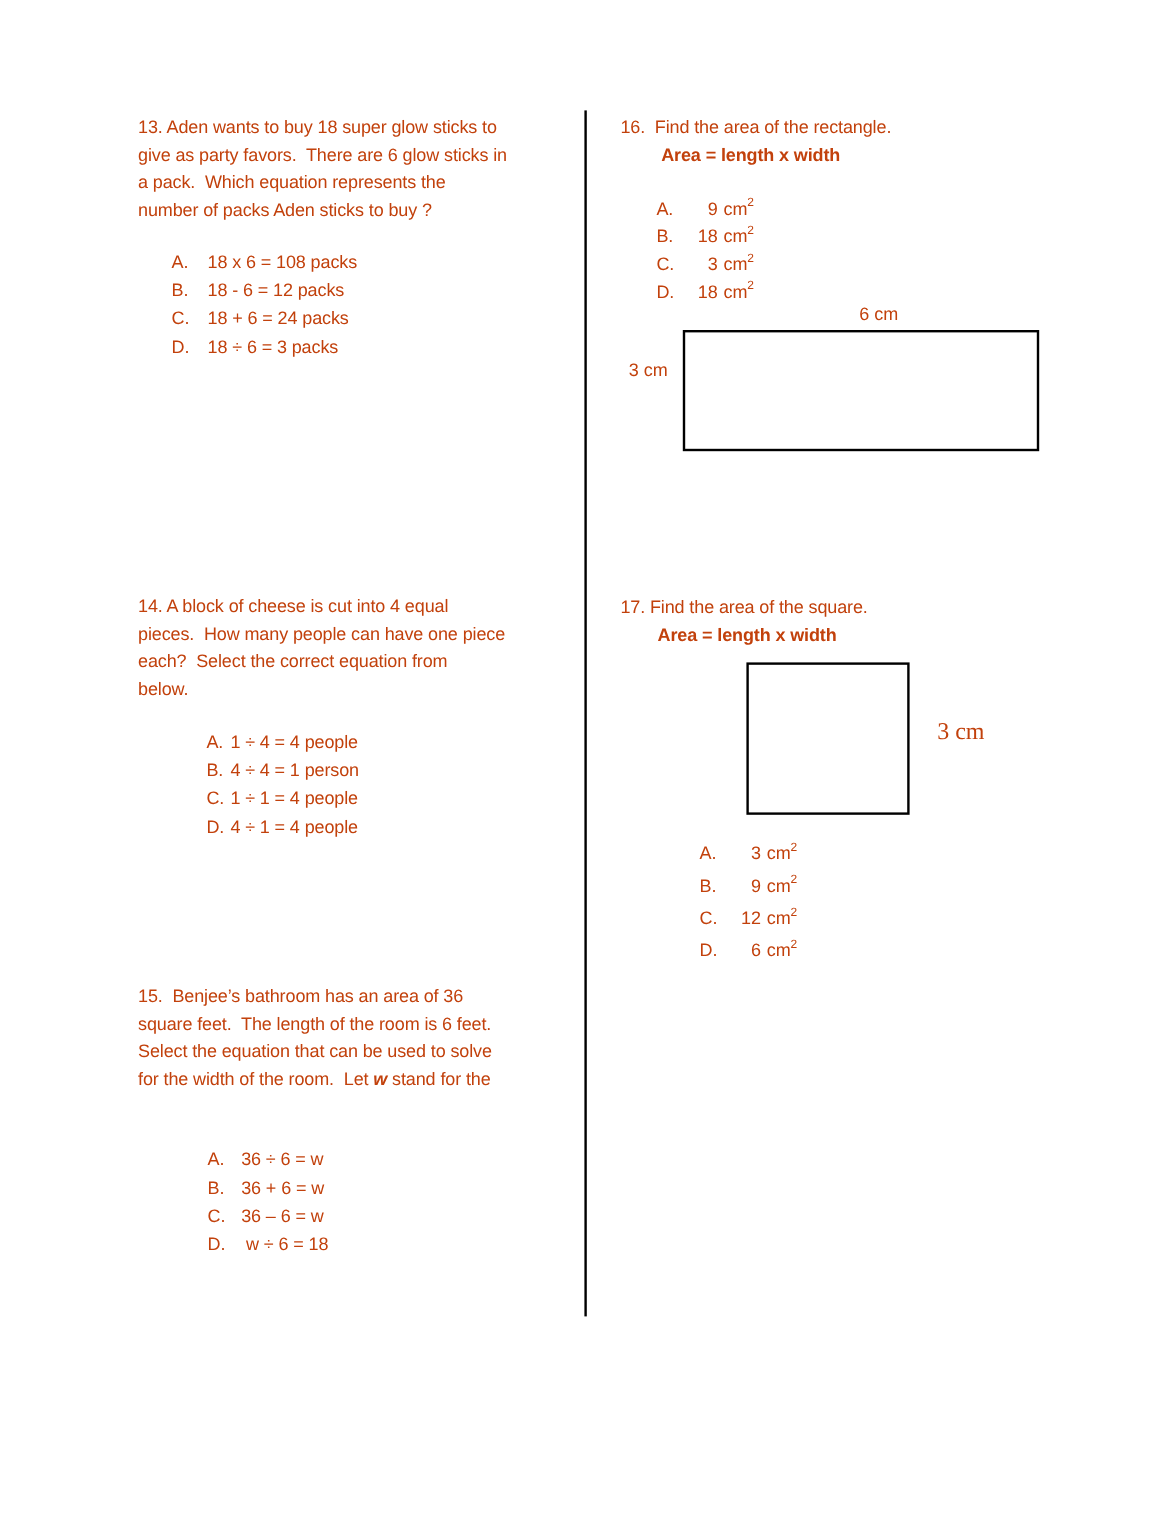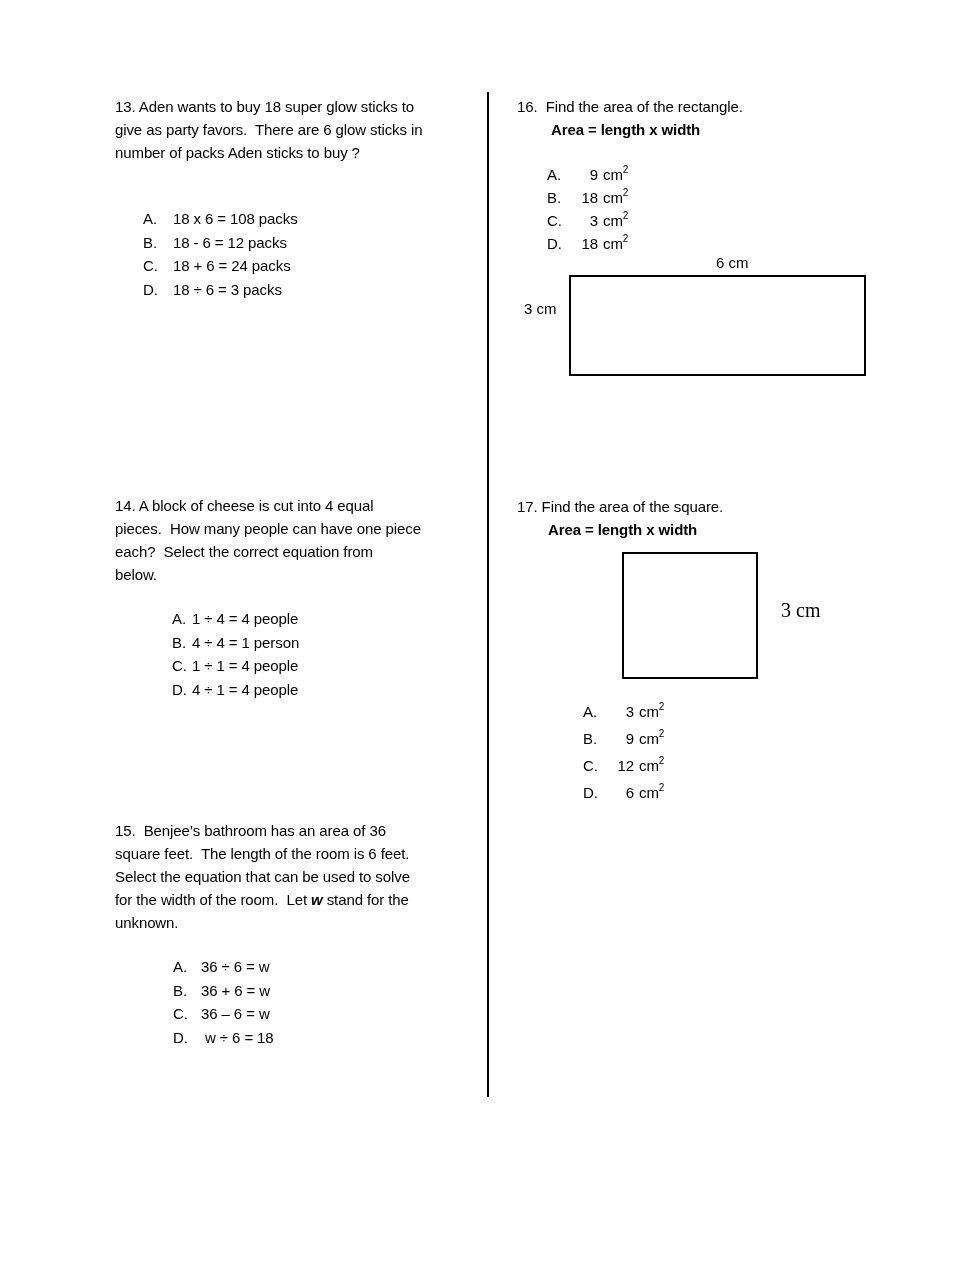--- a/index.html
+++ b/index.html
@@ -2,21 +2,21 @@
 <html><head>
 <meta charset="utf-8">
 <style>
   html,body { margin:0; padding:0; background:#ffffff; }
   .page {
     position: relative;
     width: 979px;
     height: 1266px;
     background: #ffffff;
     font-family: "Liberation Sans", sans-serif;
-    color: #000000;
+    color: #c2410c;
     overflow: hidden;
   }
   .abs { position: absolute; }
   .line {
     white-space: pre;
     font-size: 15px;
     line-height: 23px;
     letter-spacing: -0.1px;
   }
   .bold { font-weight: bold; }
@@ -65,20 +65,21 @@
 </head>
 <body>
 
 <div class="page">
 
   <div class="divider"></div>
 
   <div class="abs" style="left:115px; top:95px;">
     <div class="line">13. Aden wants to buy 18 super glow sticks to</div>
     <div class="line">give as party favors.  There are 6 glow sticks in</div>
+    <div class="line">a pack.  Which equation represents the</div>
     <div class="line">number of packs Aden sticks to buy ?</div>
   </div>
   <div class="abs" style="left:143px; top:207px;">
     <div class="opt"><span class="letter w30">A.</span><span>18 x 6 = 108 packs</span></div>
     <div class="opt"><span class="letter w30">B.</span><span>18 - 6 = 12 packs</span></div>
     <div class="opt"><span class="letter w30">C.</span><span>18 + 6 = 24 packs</span></div>
     <div class="opt"><span class="letter w30">D.</span><span>18 ÷ 6 = 3 packs</span></div>
   </div>
 
   <div class="abs" style="left:115px; top:494px;">
@@ -92,21 +93,20 @@
     <div class="opt"><span class="letter w20">B.</span><span>4 ÷ 4 = 1 person</span></div>
     <div class="opt"><span class="letter w20">C.</span><span>1 ÷ 1 = 4 people</span></div>
     <div class="opt"><span class="letter w20">D.</span><span>4 ÷ 1 = 4 people</span></div>
   </div>
 
   <div class="abs" style="left:115px; top:819px;">
     <div class="line">15.  Benjee’s bathroom has an area of 36</div>
     <div class="line">square feet.  The length of the room is 6 feet.</div>
     <div class="line">Select the equation that can be used to solve</div>
     <div class="line"><span>for the width of the room.  Let </span><span class="bi">w</span><span> stand for the</span></div>
-    <div class="line">unknown.</div>
   </div>
   <div class="abs" style="left:173px; top:955px;">
     <div class="opt"><span class="letter w28">A.</span><span>36 ÷ 6 = w</span></div>
     <div class="opt"><span class="letter w28">B.</span><span>36 + 6 = w</span></div>
     <div class="opt"><span class="letter w28">C.</span><span>36 – 6 = w</span></div>
     <div class="opt"><span class="letter w28">D.</span><span> w ÷ 6 = 18</span></div>
   </div>
 
   <div class="abs line" style="left:517px; top:95px;">16.  Find the area of the rectangle.</div>
   <div class="abs line bold" style="left:551px; top:118px;">Area = length x width</div>

